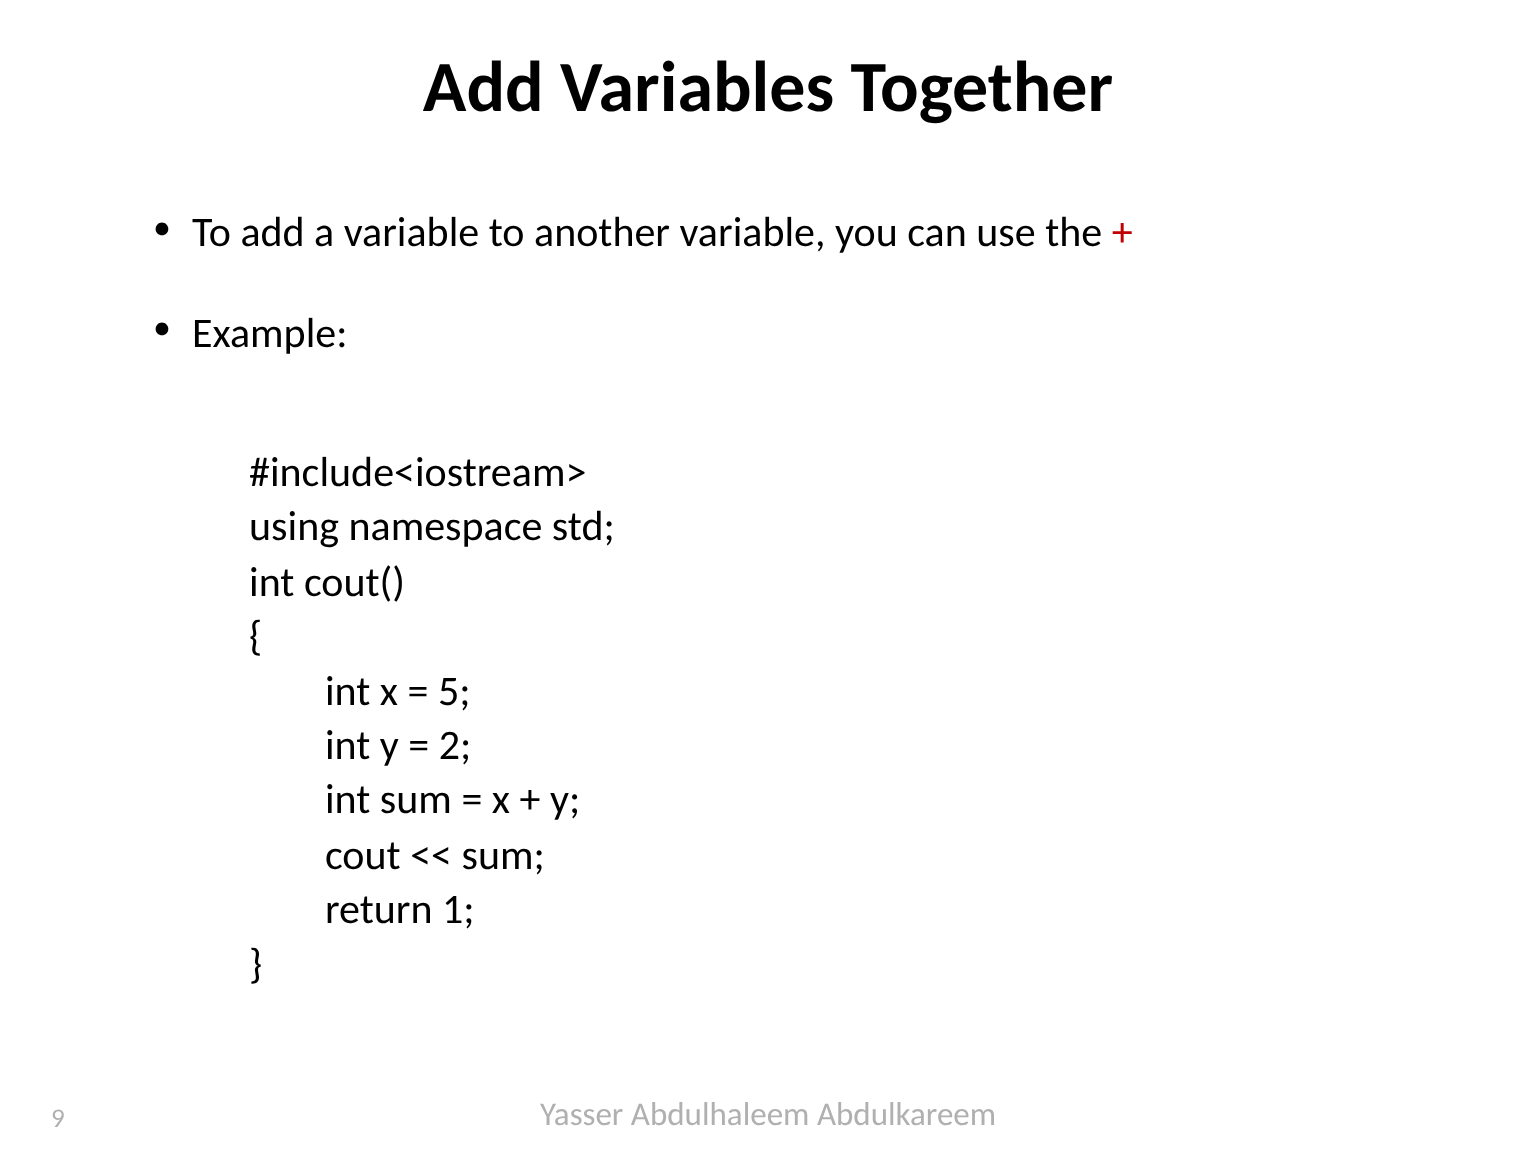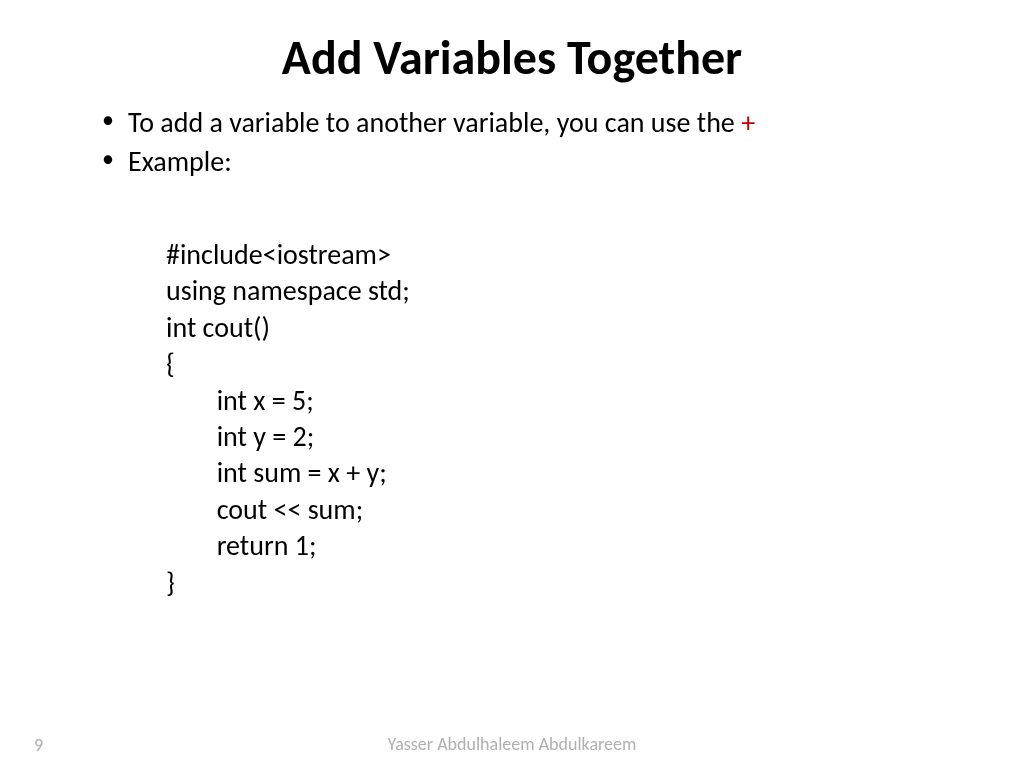--- a/index.html
+++ b/index.html
@@ -29,20 +29,21 @@
     }
     .bullet-list {
       list-style: none;
       font-size: 28px;
       line-height: 1.25;
     }
     .bullet-list li {
       position: relative;
       padding-left: 30px;
       margin-bottom: 4px;
+      margin-top: 32px;
     }
     .bullet-list li::before {
       content: '•';
       position: absolute;
       left: 4px;
       top: 0;
       font-size: 24px;
     }
     .op-highlight {
       color: #c00000;
@@ -53,21 +54,21 @@
       margin-top: 58px;
       padding-left: 68px;
       white-space: pre;
     }
     .footer-author {
       position: absolute;
       bottom: 12px;
       left: 0;
       right: 0;
       text-align: center;
-      font-size: 18px;
+      font-size: 22px;
       color: #b0b0b0;
       line-height: 1.2;
     }
     .page-number {
       position: absolute;
       bottom: 12px;
       left: 34px;
       font-size: 18px;
       color: #b0b0b0;
     }

